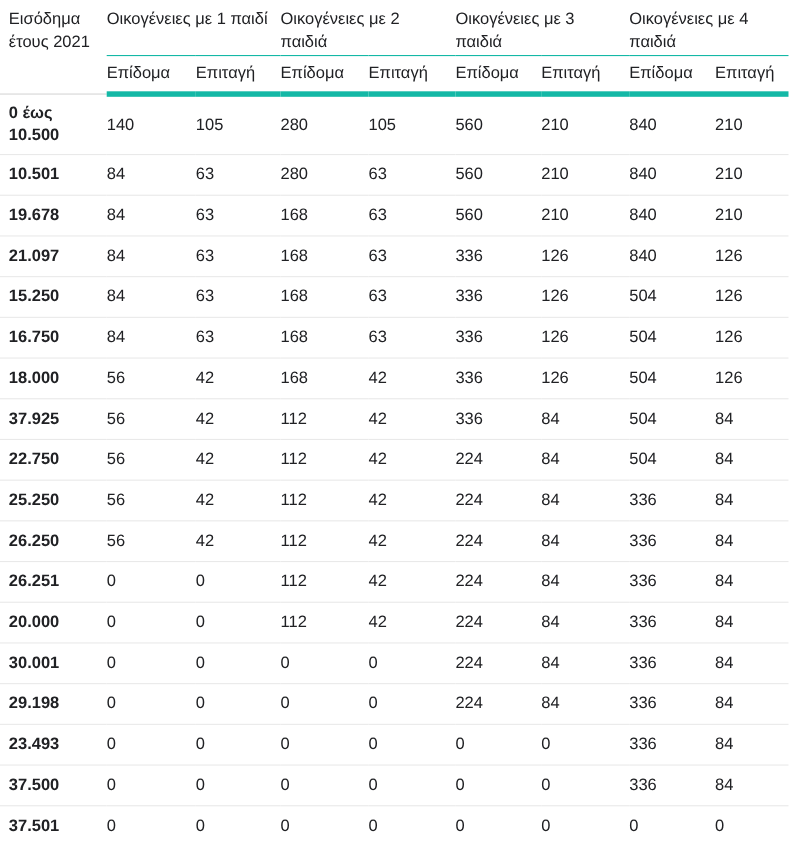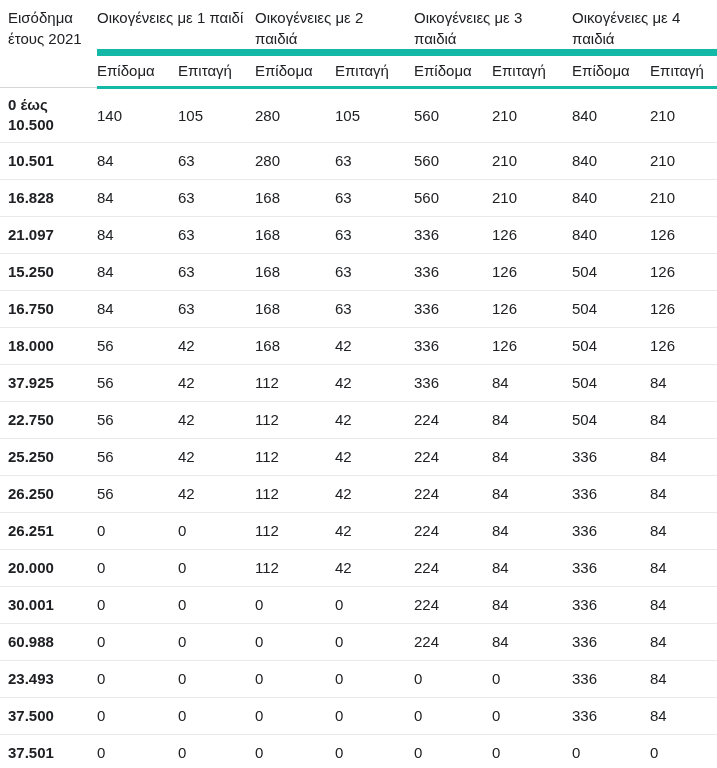--- a/index.html
+++ b/index.html
@@ -25,33 +25,33 @@
     overflow: hidden;
   }
   
   tr.group-row th {
     vertical-align: top;
     padding-top: 7px;
     line-height: 21px;
     height: 50px;
   }
   th.group-h {
-    border-bottom: 7px solid #14b8a6;
+    border-bottom: 1px solid #14b8a6;
     padding-right: 8px;
   }
   th.income-h {
     padding-left: 8px;
     padding-right: 10px;
     border-bottom: 1px solid #d6d6d6;
     margin-left: 48px;
   }
   tr.sub-row th {
     height: 35px;
     line-height: 18px;
-    border-bottom: 3px solid #14b8a6;
+    border-bottom: 5px solid #14b8a6;
   }
   
   tbody th, tbody td {
     height: 37px;
     line-height: 20px;
     border-bottom: 1px solid #e9e9e9;
     padding-top: 7px;
     padding-bottom: 7px;
   }
   tbody th.inc {
@@ -113,21 +113,21 @@
     <td>63</td>
     <td>280</td>
     <td>63</td>
     <td>560</td>
     <td>210</td>
     <td>840</td>
     <td>210</td>
   </tr>
 
   <tr>
-    <th class="inc">16.828</th>
+    <th class="inc">19.678</th>
     <td>84</td>
     <td>63</td>
     <td>168</td>
     <td>63</td>
     <td>560</td>
     <td>210</td>
     <td>840</td>
     <td>210</td>
   </tr>
 
@@ -257,21 +257,21 @@
     <td>0</td>
     <td>0</td>
     <td>0</td>
     <td>224</td>
     <td>84</td>
     <td>336</td>
     <td>84</td>
   </tr>
 
   <tr>
-    <th class="inc">60.988</th>
+    <th class="inc">29.198</th>
     <td>0</td>
     <td>0</td>
     <td>0</td>
     <td>0</td>
     <td>224</td>
     <td>84</td>
     <td>336</td>
     <td>84</td>
   </tr>
 

